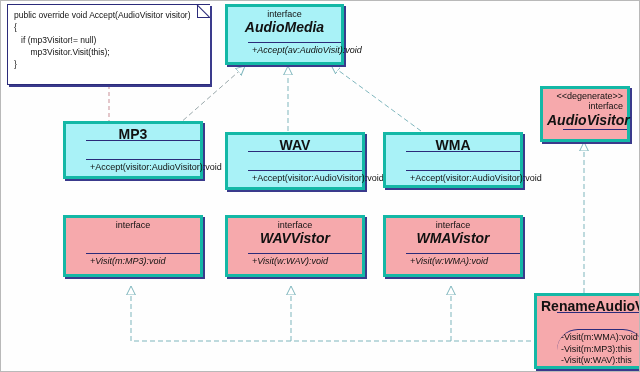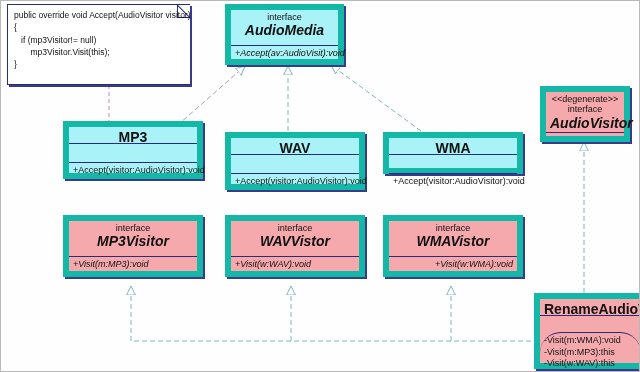--- a/index.html
+++ b/index.html
@@ -22,33 +22,34 @@
     left: 0; top: 0;
     width: 640px;
     height: 372px;
     pointer-events: none;
   }
 
   
   .uml {
     position: absolute;
     box-sizing: border-box;
-    border: 6px solid #14b8a6;
+    border: 3px solid #14b8a6;
     box-shadow: 2px 2px 0 #3a3a8c;
     background: #aaf0f5;
   }
   .uml.blue { background: #a9f2f7; }
   .uml.pink { background: #f6a9ac; }
 
   .compartment {
     box-sizing: border-box;
     padding: 2px 4px;
   }
   .compartment + .compartment {
     border-top: 1px solid #2b2b7a;
+    margin-left: 20px;
   }
   .c-title {
     text-align: center;
     line-height: 1.15;
   }
   .stereo {
     font-size: 9px;
     color: #111;
   }
   .iface-kw {
@@ -75,21 +76,21 @@
   .op {
     white-space: nowrap;
     line-height: 1.3;
   }
 
   
   #note {
     position: absolute;
     left: 6px;
     top: 3px;
-    width: 183px;
+    width: 203px;
     height: 81px;
     box-sizing: border-box;
     background: #ffffff;
     border: 1px solid #2b2b7a;
     border-right: none;
     box-shadow: 2px 2px 0 #3a3a8c;
   }
   #note .corner {
     position: absolute;
     right: 0;
@@ -170,21 +171,21 @@
     <div class="compartment c-title" style="height:35px;">
       <div class="iface-kw">interface</div>
       <div class="cls-name">AudioMedia</div>
     </div>
     <div class="compartment c-ops italic" style="height:25px;">
       <div class="op">+Accept(av:AudioVisit):void</div>
     </div>
   </div>
 
   <div class="uml pink" style="left:539px; top:85px; width:90px; height:56px;">
-    <div class="compartment c-title" style="height:40px;">
+    <div class="compartment c-title" style="height:40px;text-align:right;">
       <div class="stereo">&lt;&lt;degenerate&gt;&gt;</div>
       <div class="iface-kw">interface</div>
       <div class="cls-name">AudioVisitor</div>
     </div>
     <div class="compartment c-ops" style="height:15px;"></div>
   </div>
 
   <div class="uml blue" style="left:62px; top:120px; width:140px; height:58px;">
     <div class="compartment c-title" style="height:16px;">
       <div class="cls-name plain">MP3</div>
@@ -198,34 +199,33 @@
   <div class="uml blue" style="left:224px; top:131px; width:140px; height:58px;">
     <div class="compartment c-title" style="height:16px;">
       <div class="cls-name plain">WAV</div>
     </div>
     <div class="compartment c-attrs" style="height:19px;"></div>
     <div class="compartment c-ops" style="height:21px;">
       <div class="op">+Accept(visitor:AudioVisitor):void</div>
     </div>
   </div>
 
-  <div class="uml blue" style="left:382px; top:131px; width:140px; height:42px;">
+  <div class="uml blue" style="left:382px; top:131px; width:140px; height:56px;">
     <div class="compartment c-title" style="height:16px;">
       <div class="cls-name plain">WMA</div>
     </div>
     <div class="compartment c-attrs" style="height:19px;"></div>
     <div class="compartment c-ops" style="height:21px;">
       <div class="op">+Accept(visitor:AudioVisitor):void</div>
     </div>
   </div>
 
   <div class="uml pink" style="left:62px; top:214px; width:140px; height:62px;">
     <div class="compartment c-title" style="height:35px;">
       <div class="iface-kw">interface</div>
-      <div class="cls-name">MP3Visitor</div>
     </div>
     <div class="compartment c-ops italic" style="height:26px;">
       <div class="op">+Visit(m:MP3):void</div>
     </div>
   </div>
 
   <div class="uml pink" style="left:224px; top:214px; width:140px; height:62px;">
     <div class="compartment c-title" style="height:35px;">
       <div class="iface-kw">interface</div>
       <div class="cls-name">WAVVistor</div>
@@ -233,21 +233,21 @@
     <div class="compartment c-ops italic" style="height:20px;">
       <div class="op">+Visit(w:WAV):void</div>
     </div>
   </div>
 
   <div class="uml pink" style="left:382px; top:214px; width:140px; height:62px;">
     <div class="compartment c-title" style="height:35px;">
       <div class="iface-kw">interface</div>
       <div class="cls-name">WMAVistor</div>
     </div>
-    <div class="compartment c-ops italic" style="height:26px;text-align:right;">
+    <div class="compartment c-ops italic" style="height:26px;">
       <div class="op">+Visit(w:WMA):void</div>
     </div>
   </div>
 
   <div class="uml pink" style="left:533px; top:292px; width:113px; height:76px;">
     <div class="compartment c-title" style="height:16px;">
       <div class="cls-name plain">RenameAudioVistor</div>
     </div>
     <div class="compartment c-attrs" style="height:17px;"></div>
     <div class="compartment c-ops" style="height:43px;border-radius:21px;">

